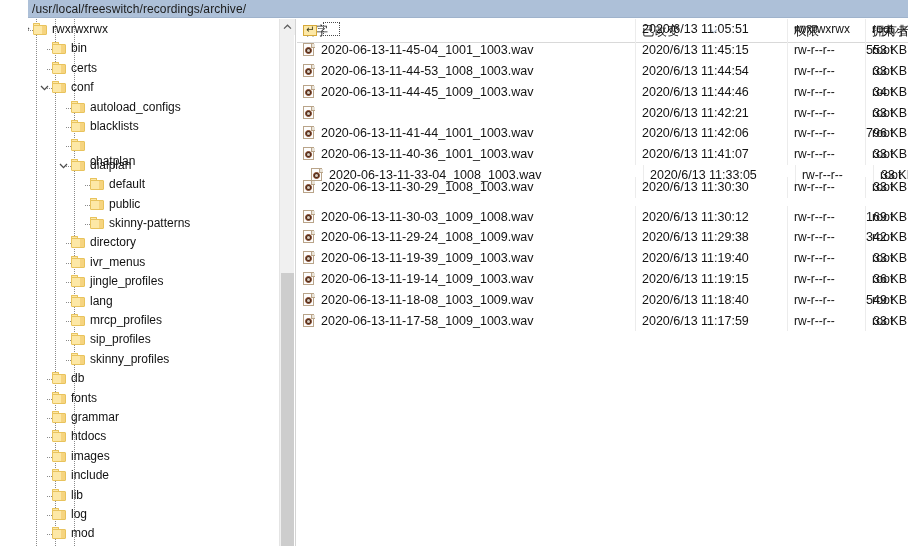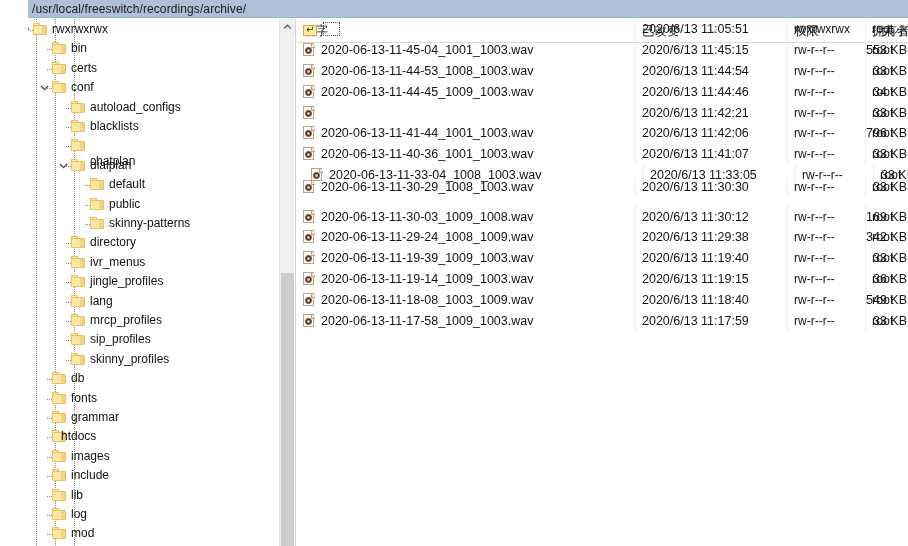--- a/index.html
+++ b/index.html
@@ -493,21 +493,21 @@
             </span>
             <span class="tlabel" style="position: absolute; left: 43px; top: 0px;">grammar</span>
           </div>
           <div class="tnode" style="position: absolute; left: 0px; top: 408.4px; width: 250px;">
             <div class="tline-h" style="left: 19px; top: 10px; width: 5px;"></div>
             <span class="folder" style="position: absolute; left: 24px; top: 3px;">
               <span class="ftab"></span>
               <span class="fbody"></span>
               <span class="fshade"></span>
             </span>
-            <span class="tlabel" style="position: absolute; left: 33px; top: 0px; text-align: center;">htdocs</span>
+            <span class="tlabel" style="position: absolute; left: 43px; top: 0px; text-align: center;">htdocs</span>
           </div>
           <div class="tnode" style="position: absolute; left: 0px; top: 427.8px; width: 250px;">
             <div class="tline-h" style="left: 19px; top: 10px; width: 5px;"></div>
             <span class="folder" style="position: absolute; left: 24px; top: 3px;">
               <span class="ftab"></span>
               <span class="fbody"></span>
               <span class="fshade"></span>
             </span>
             <span class="tlabel" style="position: absolute; left: 43px; top: 0px;">images</span>
           </div>

